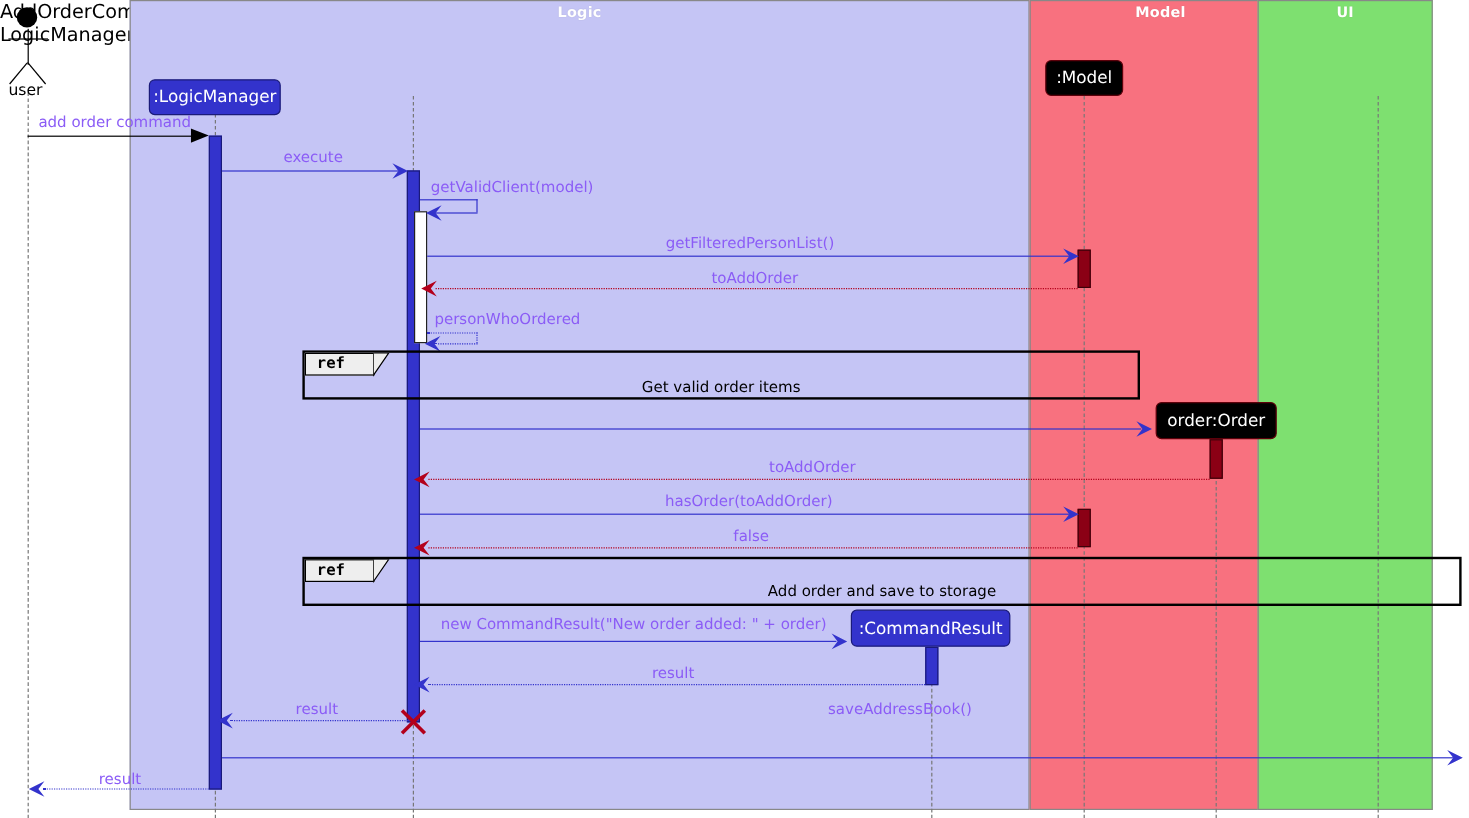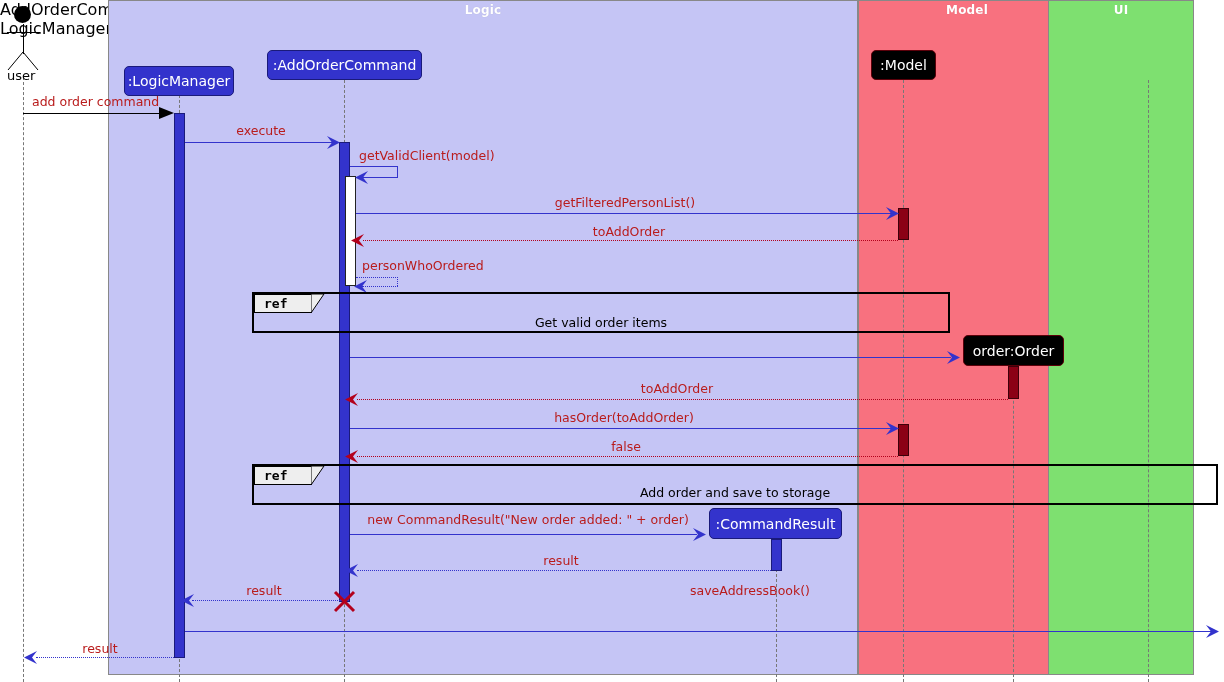--- a/index.html
+++ b/index.html
@@ -53,21 +53,21 @@
   .dot-blue{border-top:1px dotted #3333cc;}
 
   .vline{position:absolute;width:0;}
   .v-solid-blue{border-left:1px solid #3333cc;}
   .v-dot-blue{border-left:1px dotted #3333cc;}
 
   
   .arrow{position:absolute;}
 
   .msg-label{
-    position:absolute;font-size:12.5px;color:#b91c1c;white-space:nowrap;
+    position:absolute;font-size:12.5px;color:#8b5cf6;white-space:nowrap;
     line-height:14px;
   }
   .msg-label.center{transform:translateX(-50%);}
 
   
   .ref{
     position:absolute;box-sizing:border-box;border:2px solid #000000;
     background:transparent;
   }
   .ref-tab{
@@ -116,23 +116,20 @@
   <svg class="abs" style="left:6px;top:52px;" width="36" height="20">
     <line x1="17" y1="0" x2="2" y2="18" stroke="#000" stroke-width="1"></line>
     <line x1="17" y1="0" x2="32" y2="18" stroke="#000" stroke-width="1"></line>
   </svg>
   <div class="actor-label abs" style="left:7px;top:68px;">user</div>
 
   
   <div class="pbox pbox-blue" style="left:124px;top:66px;width:110px;height:30px;">
     <span>:LogicManager</span>
   </div>
-  <div class="pbox pbox-blue" style="left:267px;top:50px;width:155px;height:30px;">
-    <span>:AddOrderCommand</span>
-  </div>
   <div class="pbox pbox-darkred" style="left:871px;top:50px;width:65px;height:30px;">
     <span>:Model</span>
   </div>
   <div class="pbox pbox-darkred" style="left:963px;top:335px;width:101px;height:31px;text-align:right;">
     <span>order:Order</span>
   </div>
   <div class="pbox pbox-blue" style="left:709px;top:508px;width:133px;height:31px;">
     <span>:CommandResult</span>
   </div>
 

